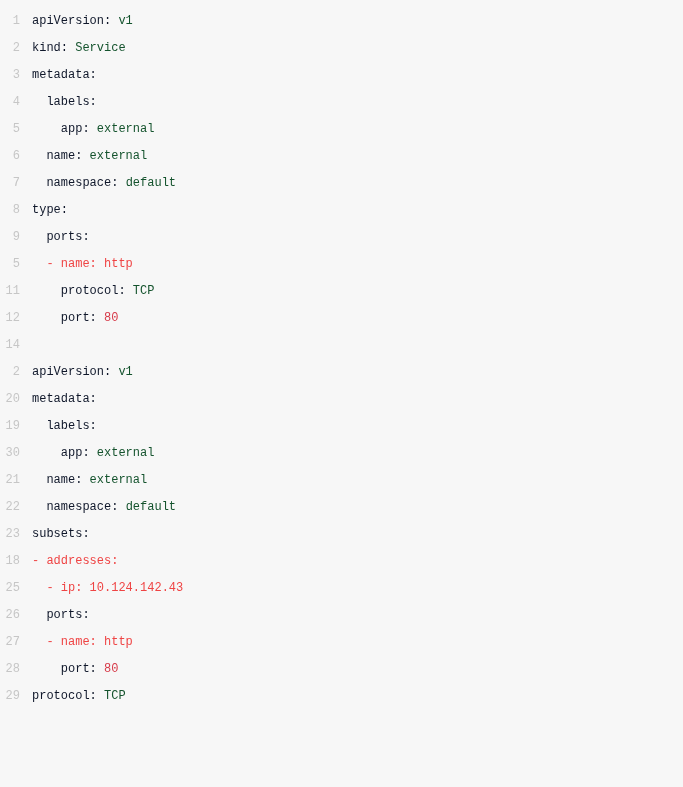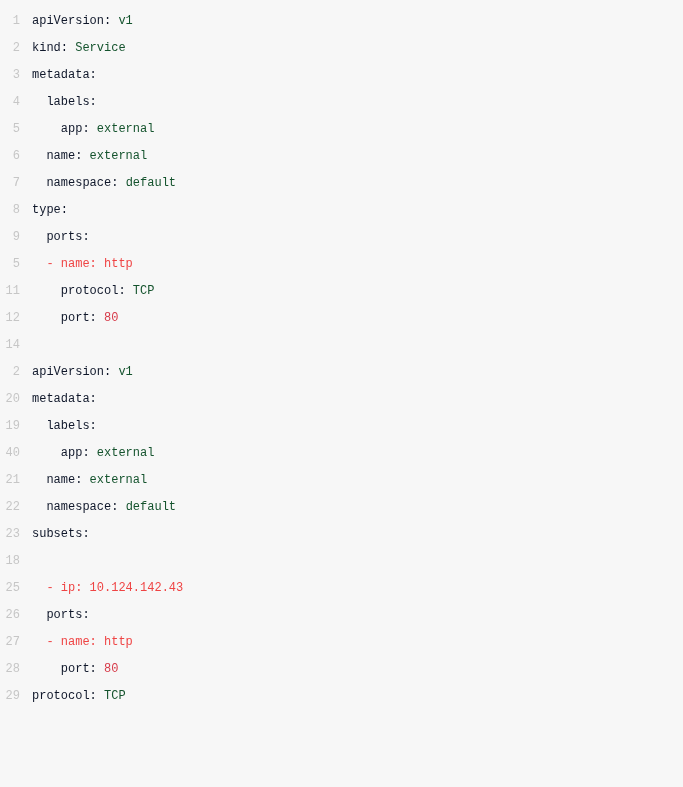--- a/index.html
+++ b/index.html
@@ -97,37 +97,38 @@
     </div>
     <div class="line">
       <span class="lineno">20</span>
       <span class="code"><span class="key">metadata:</span></span>
     </div>
     <div class="line">
       <span class="lineno">19</span>
       <span class="code"><span class="key">  labels:</span></span>
     </div>
     <div class="line">
-      <span class="lineno">40</span>
+      <span class="lineno">30</span>
       <span class="code"><span class="key">    app: </span><span class="val">external</span></span>
     </div>
     <div class="line">
       <span class="lineno">21</span>
       <span class="code"><span class="key">  name: </span><span class="val">external</span></span>
     </div>
     <div class="line">
       <span class="lineno">22</span>
       <span class="code"><span class="key">  namespace: </span><span class="val">default</span></span>
     </div>
     <div class="line">
       <span class="lineno">23</span>
       <span class="code"><span class="key">subsets:</span></span>
     </div>
     <div class="line">
       <span class="lineno">18</span>
+      <span class="code"><span class="dash-item">- addresses:</span></span>
     </div>
     <div class="line">
       <span class="lineno">25</span>
       <span class="code"><span class="plain">  </span><span class="dash-item">- ip: 10.124.142.43</span></span>
     </div>
     <div class="line">
       <span class="lineno">26</span>
       <span class="code"><span class="key">  ports:</span></span>
     </div>
     <div class="line">

